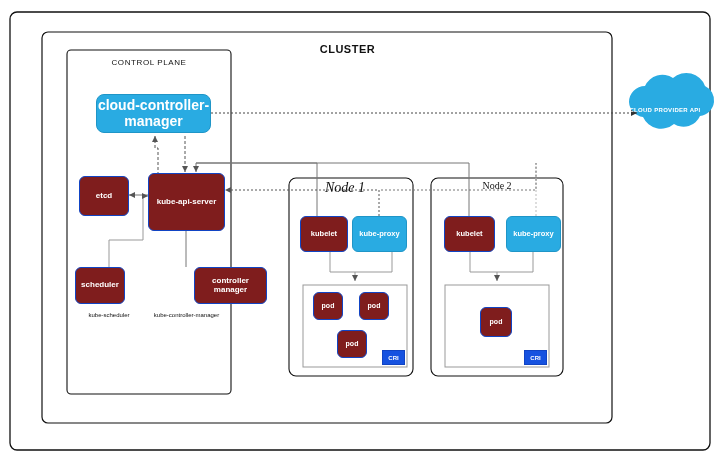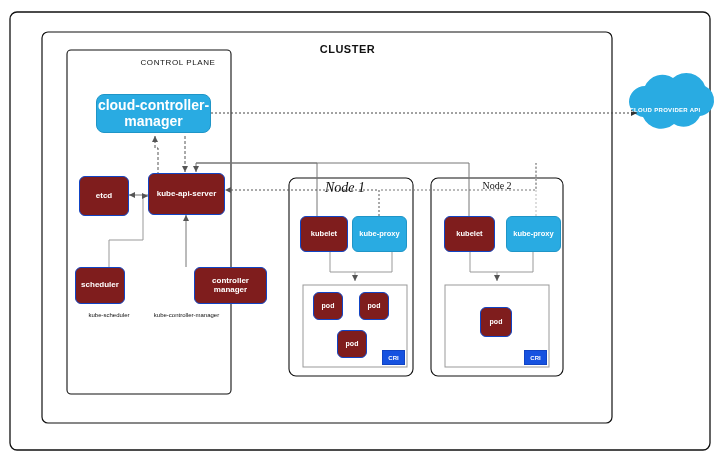--- a/index.html
+++ b/index.html
@@ -78,31 +78,31 @@
 
     <path d="M330,252 L330,272 L355,272 L355,281" fill="none" stroke="#999" stroke-width="1" marker-end="url(#arrowGray)"></path>
     <path d="M392,252 L392,272 L355,272" fill="none" stroke="#999" stroke-width="1"></path>
 
     <path d="M470,252 L470,272 L497,272 L497,281" fill="none" stroke="#999" stroke-width="1" marker-end="url(#arrowGray)"></path>
     <path d="M533,252 L533,272 L497,272" fill="none" stroke="#999" stroke-width="1"></path>
   </svg>
 
   <div class="lbl" style="left:0;top:43px;width:695px;text-align:center;font-size:11px;">CLUSTER</div>
 
-  <div class="grouptitle" style="left:67px;top:58px;width:164px;font-size:8px;letter-spacing:.6px;padding-left:29px;">CONTROL PLANE</div>
+  <div class="grouptitle" style="left:67px;top:58px;width:164px;font-size:8px;letter-spacing:.6px;">CONTROL PLANE</div>
 
   <div class="node-box light r8" style="left:96px;top:94px;width:115px;height:39px;font-size:14px;">
     <span>cloud-controller-manager</span>
   </div>
 
   <div class="node-box dark r6" style="left:79px;top:176px;width:50px;height:40px;font-size:8px;">
     <span>etcd</span>
   </div>
 
-  <div class="node-box dark r6" style="left:148px;top:173px;width:77px;height:42px;font-size:8px;">
+  <div class="node-box dark r6" style="left:148px;top:173px;width:77px;height:58px;font-size:8px;">
     <span>kube-api-server</span>
   </div>
 
   <div class="node-box dark r6" style="left:75px;top:267px;width:50px;height:37px;font-size:8px;">
     <span>scheduler</span>
   </div>
   <div class="sublbl" style="left:75px;top:312px;width:68px;font-size:6px;">kube-scheduler</div>
 
   <div class="node-box dark r6" style="left:150px;top:267px;width:73px;height:37px;font-size:8px;margin-left:44px;">
     <span>controller manager</span>

